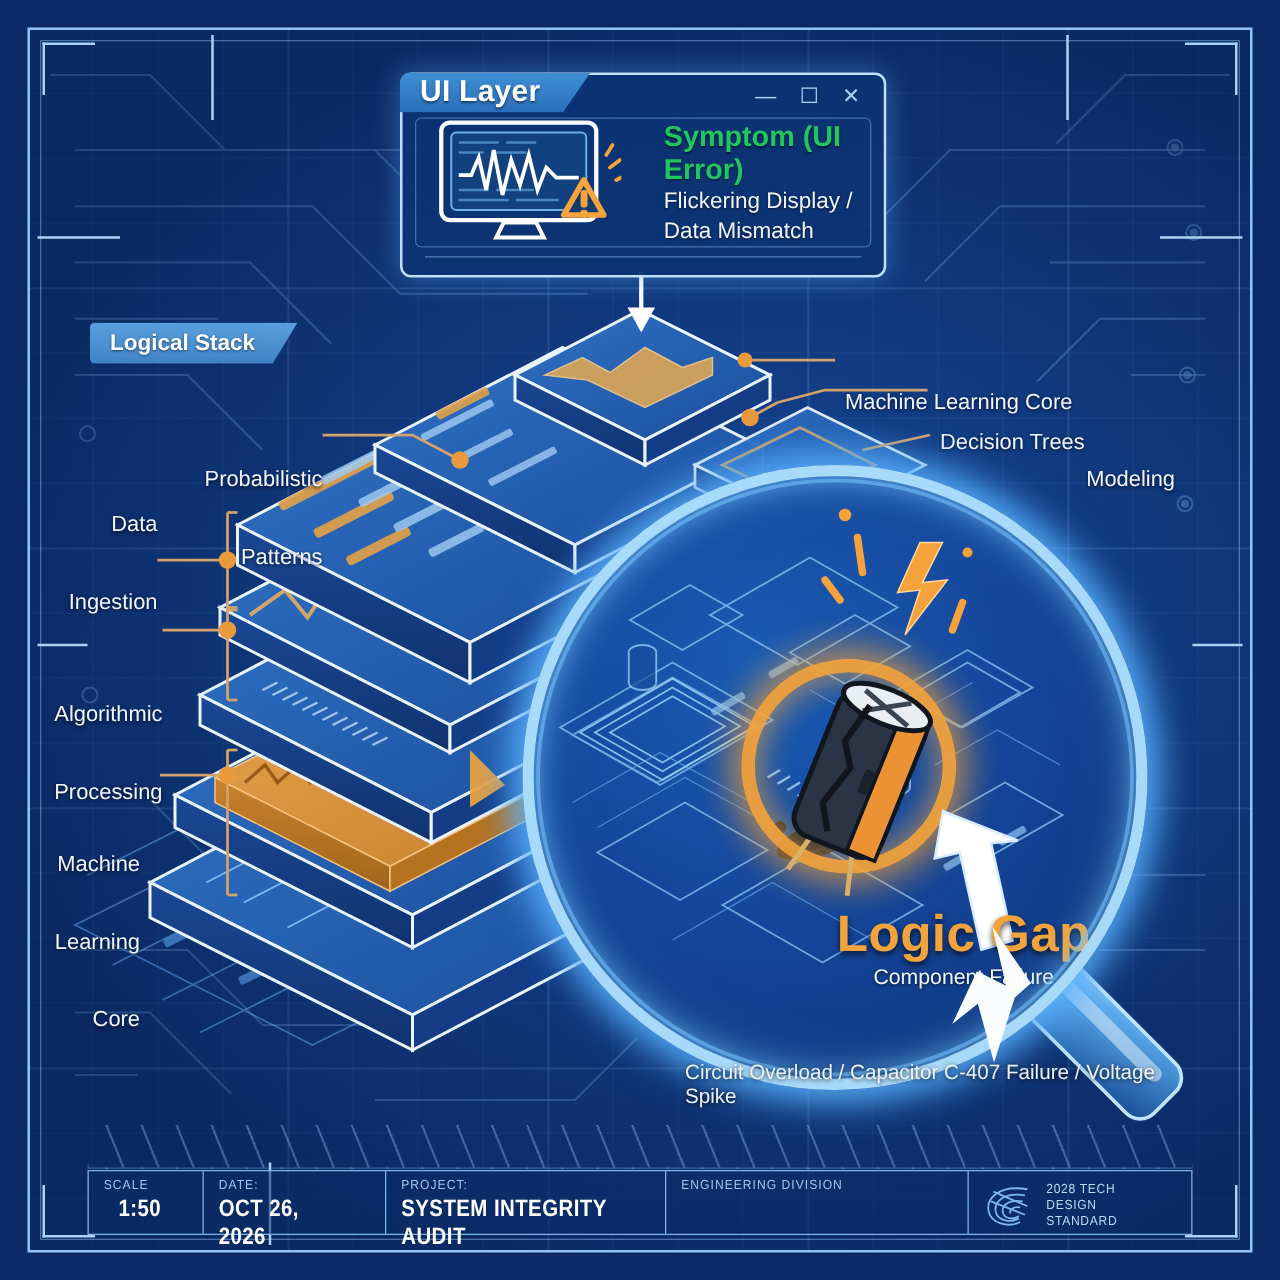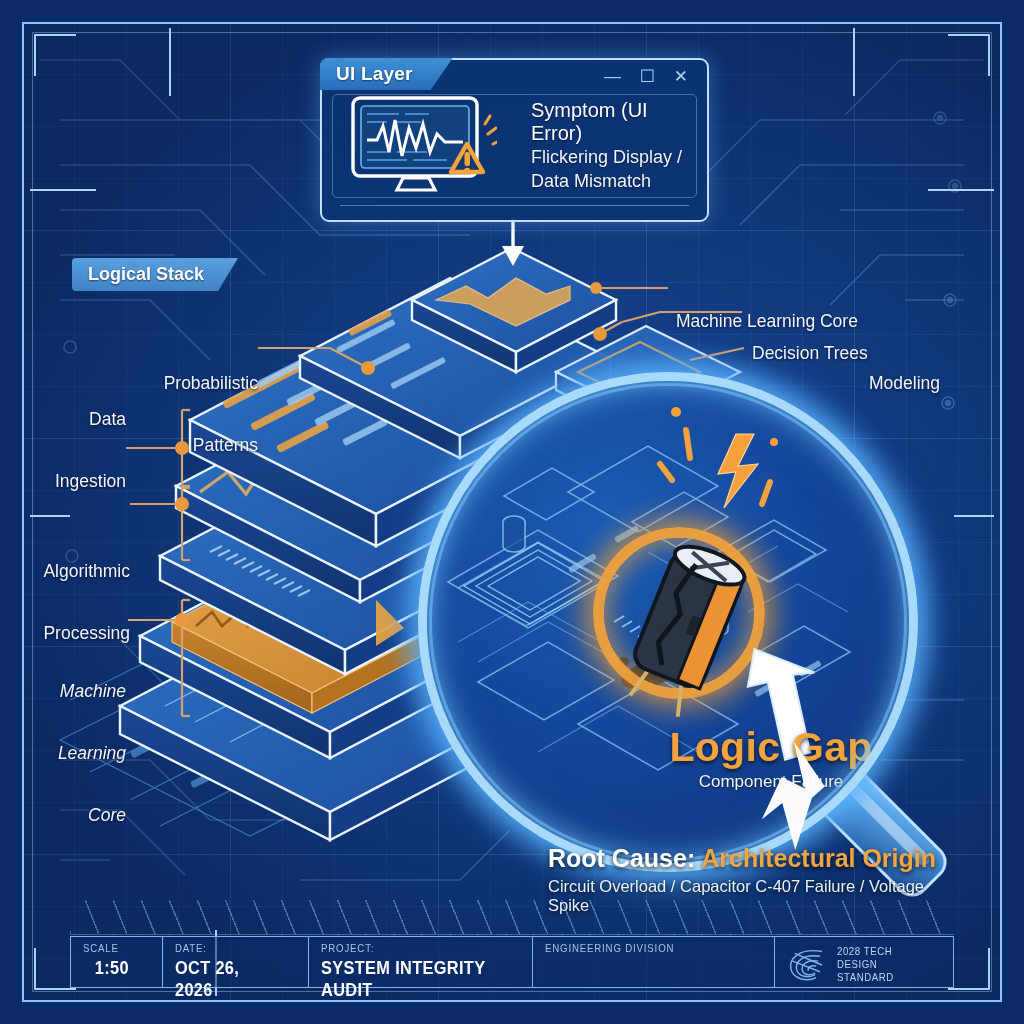--- a/index.html
+++ b/index.html
@@ -39,36 +39,36 @@
   svg.ovl{position:absolute;left:0;top:0;width:1024px;height:1024px;
           pointer-events:none;}
 
   
   .win{position:absolute;left:320px;top:58px;width:385px;height:160px;
        background:rgba(12,52,116,.93);
        border:2.5px solid #bfe0fb;border-radius:9px;
        box-shadow:0 0 22px rgba(90,170,255,.45);}
   .win-tab{position:absolute;left:-2px;top:-2px;height:32px;padding:0 40px 0 16px;
        background:linear-gradient(180deg,#3f8fd4,#2a6fbb);
-       color:#fff;font-size:19px;font-weight:bold;line-height:32px;
+       color:#fff;font-size:24px;font-weight:bold;line-height:32px;
        border-top-left-radius:8px;
        clip-path:polygon(0 0,100% 0,calc(100% - 22px) 100%,0 100%);
        text-shadow:0 1px 2px rgba(0,0,0,.5);letter-spacing:.2px;}
   .win-ctrls{position:absolute;right:12px;top:6px;color:#aad4f7;font-size:17px;
        letter-spacing:7px;}
   .win-ctrls span{display:inline-block;}
   .win-inner{position:absolute;left:10px;top:34px;right:10px;bottom:22px;
        border:1px solid rgba(150,205,250,.40);border-radius:5px;
        display:flex;align-items:center;}
   .win-foot{position:absolute;left:18px;right:18px;bottom:9px;height:5px;
        border-top:1px solid rgba(150,205,250,.5);}
 
   .monitor-wrap{position:relative;width:150px;height:104px;margin-left:14px;flex:0 0 auto;}
   .sym-text{margin-left:34px;}
-  .sym-title{color:#ffffff;font-size:20px;font-weight:normal;line-height:1.15;
+  .sym-title{color:#22c55e;font-size:23px;font-weight:bold;line-height:1.15;
        text-shadow:0 1px 2px rgba(0,0,0,.55);}
   .sym-sub{color:#f0f6fd;font-size:18px;line-height:1.22;margin-top:2px;
        text-shadow:0 1px 2px rgba(0,0,0,.55);}
 
   
   .badge{position:absolute;left:72px;top:258px;height:33px;padding:0 34px 0 16px;
        background:linear-gradient(180deg,#5a9fdd,#3f83c6);
        color:#fff;font-size:18px;font-weight:bold;line-height:33px;
        border-radius:4px 0 0 4px;
        clip-path:polygon(0 0,100% 0,calc(100% - 20px) 100%,0 100%);
@@ -401,21 +401,21 @@
     <div>Patterns</div>
   </div>
   <div class="lbl r" style="left:10px;top:368px;width:116px;">
     <div>Data</div>
     <div>Ingestion</div>
   </div>
   <div class="lbl r" style="left:0px;top:520px;width:130px;">
     <div>Algorithmic</div>
     <div>Processing</div>
   </div>
-  <div class="lbl r" style="left:14px;top:640px;width:112px;font-style:italic;">
+  <div class="lbl r" style="left:0;top:640px;width:112px;">
     <div>Machine</div>
     <div>Learning</div>
     <div>Core</div>
   </div>
 
   <div class="lbl" style="left:676px;top:270px;">
     <div>Machine Learning Core</div>
   </div>
   <div class="lbl" style="left:752px;top:302px;">
     <div>Decision Trees</div>
@@ -554,24 +554,20 @@
 
     <div class="mag-rim"></div>
     <div class="mag-rim2"></div>
   </div>
 
   <svg class="ovl" viewBox="0 0 1024 1024">
     <path d="M790 850 L782 802 L760 816 L784 776 L806 790 L800 742 L826 790 L812 800 Z" fill="#ffffff" opacity=".98" transform="rotate(-6 792 800)"></path>
   </svg>
 
   <div class="rootband">
-    <div class="rc1">
-      <span>Root Cause:</span>
-      <b>Architectural Origin</b>
-    </div>
     <div class="rc2">Circuit Overload / Capacitor C-407 Failure / Voltage Spike</div>
   </div>
 
   <div class="win">
     <div class="win-tab">
       <span>UI Layer</span>
     </div>
     <div class="win-ctrls">
       <span>—</span>
       <span>☐</span>

